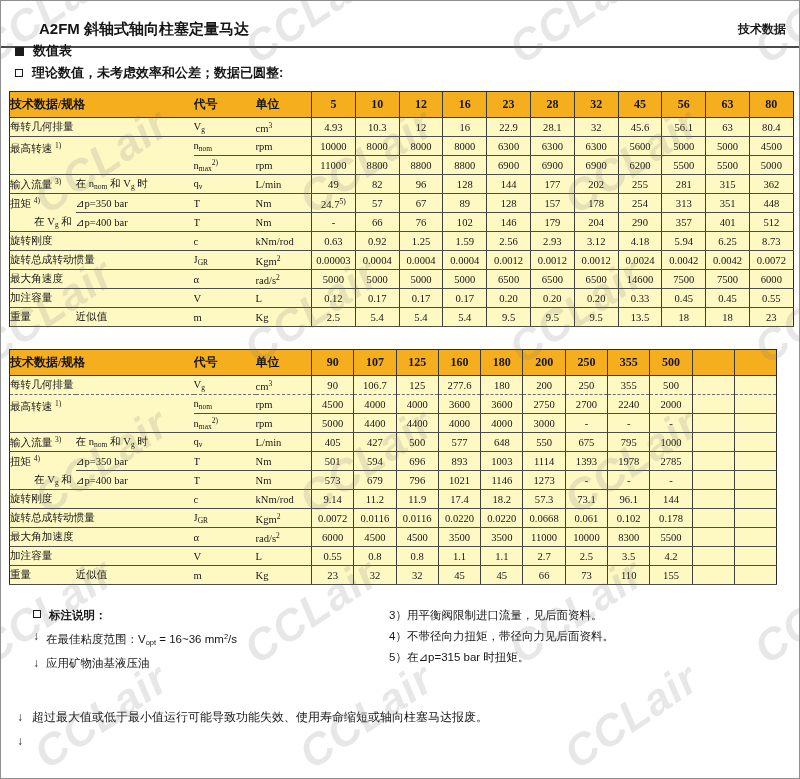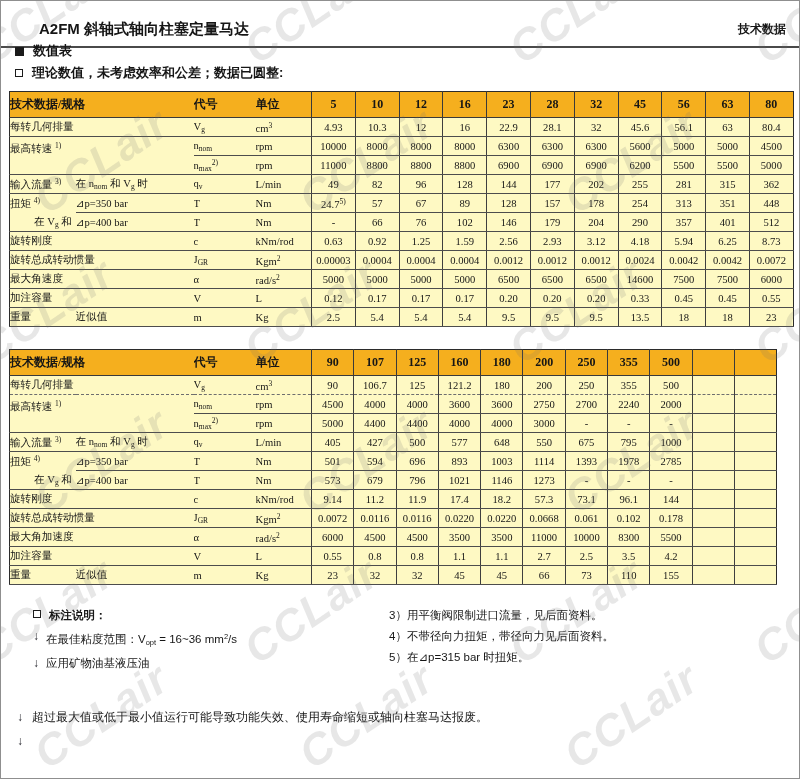--- a/index.html
+++ b/index.html
@@ -343,21 +343,21 @@
             <th class="hd"></th>
             <th class="hd"></th>
           </tr>
           <tr>
             <td class="ca dashb" colspan="2" rowspan="1">每转几何排量</td>
             <td class="cc dashb">V<sub>g</sub></td>
             <td class="cu dashb">cm<sup>3</sup></td>
             <td class="cd dashb">90</td>
             <td class="cd dashb">106.7</td>
             <td class="cd dashb">125</td>
-            <td class="cd dashb">121.2</td>
+            <td class="cd dashb">277.6</td>
             <td class="cd dashb">180</td>
             <td class="cd dashb">200</td>
             <td class="cd dashb">250</td>
             <td class="cd dashb">355</td>
             <td class="cd dashb">500</td>
             <td class="cd dashb"></td>
             <td class="cd dashb"></td>
           </tr>
           <tr>
             <td class="ca vtop" colspan="2" rowspan="2">最高转速 <sup>1)</sup></td>

